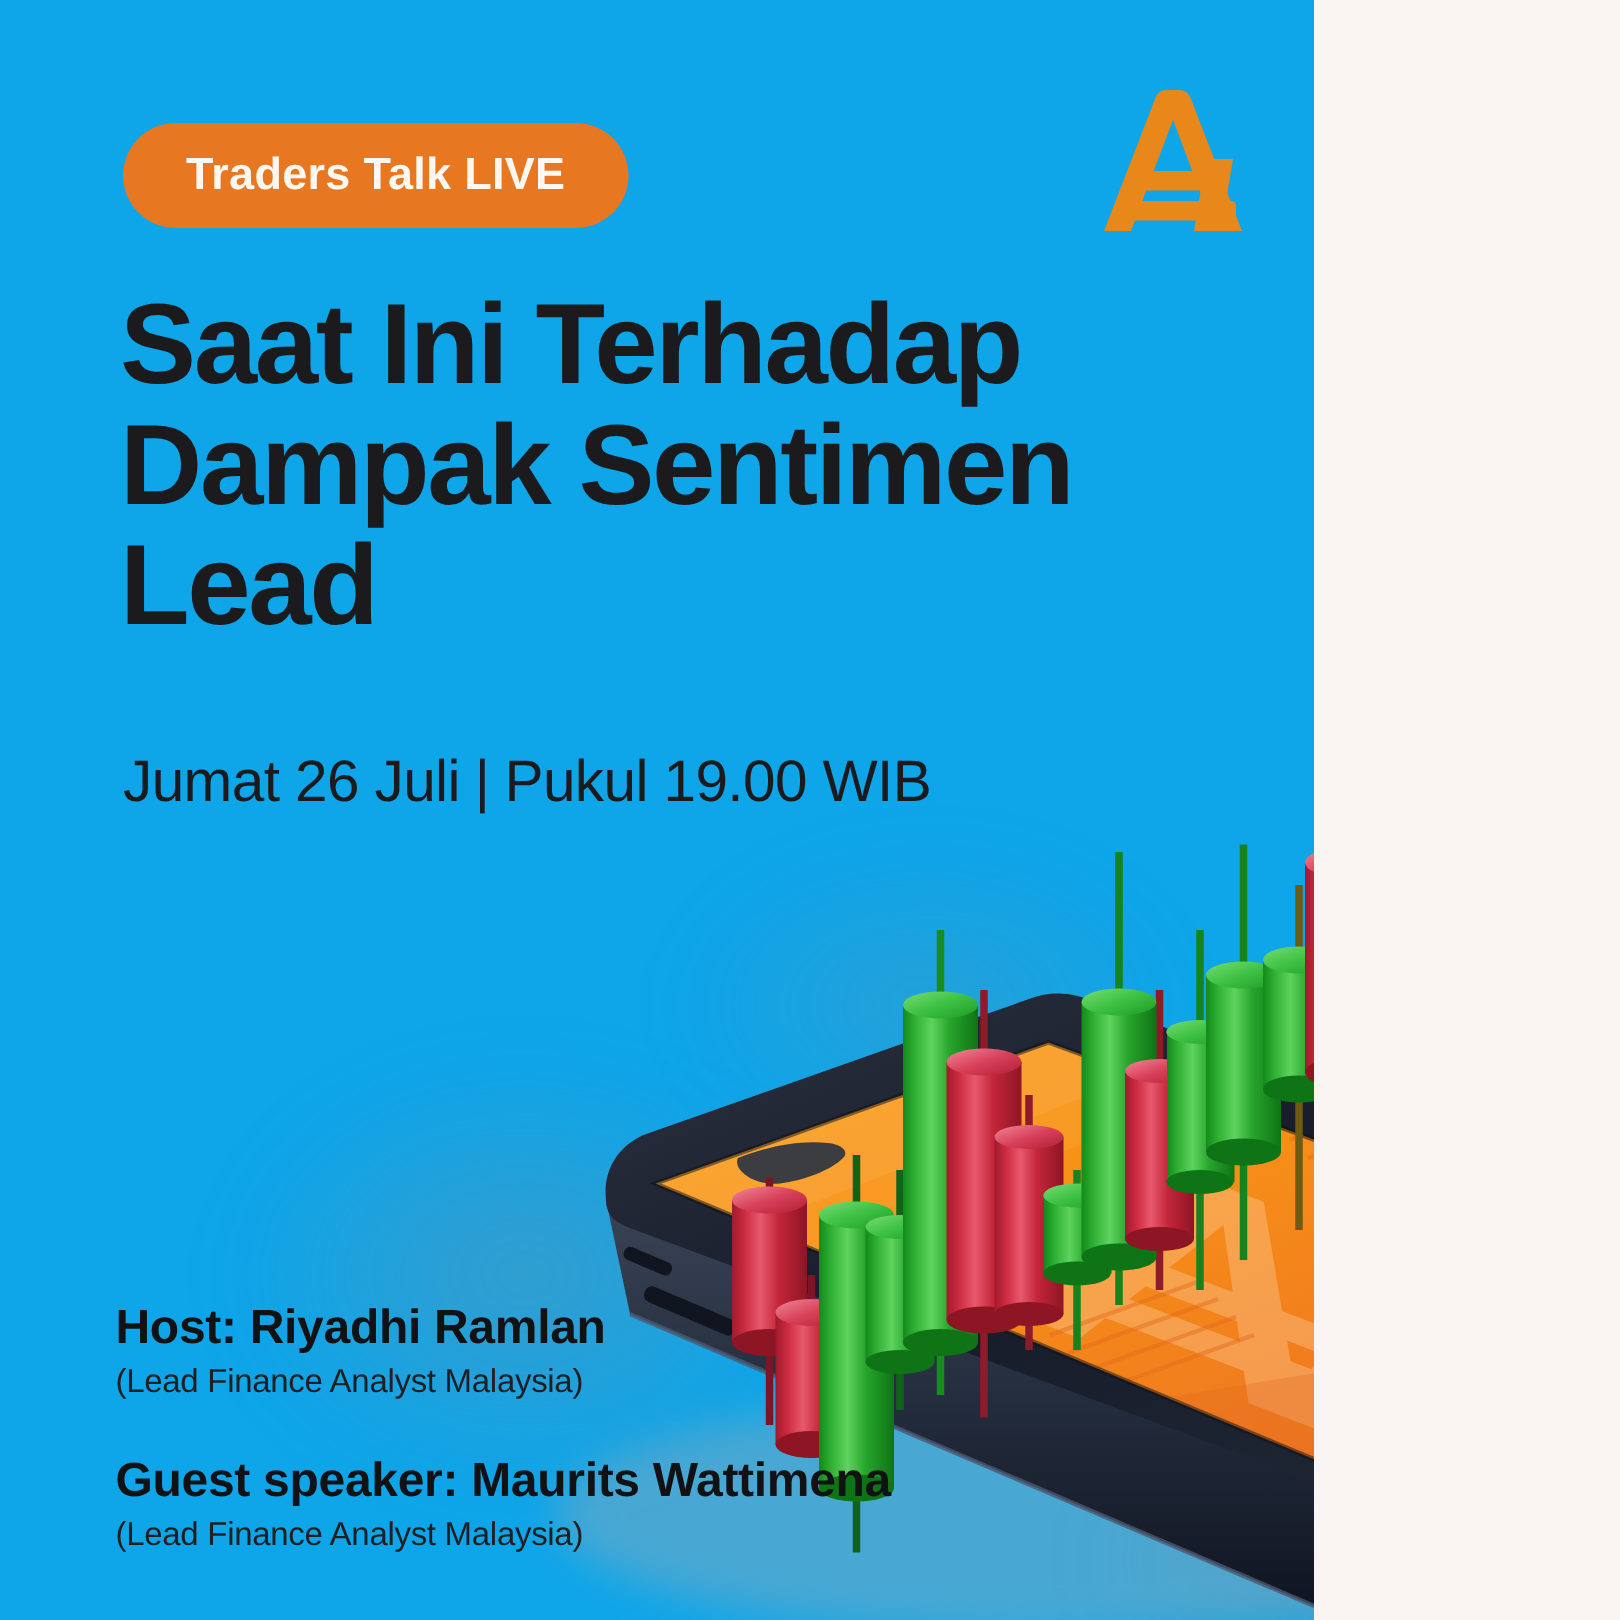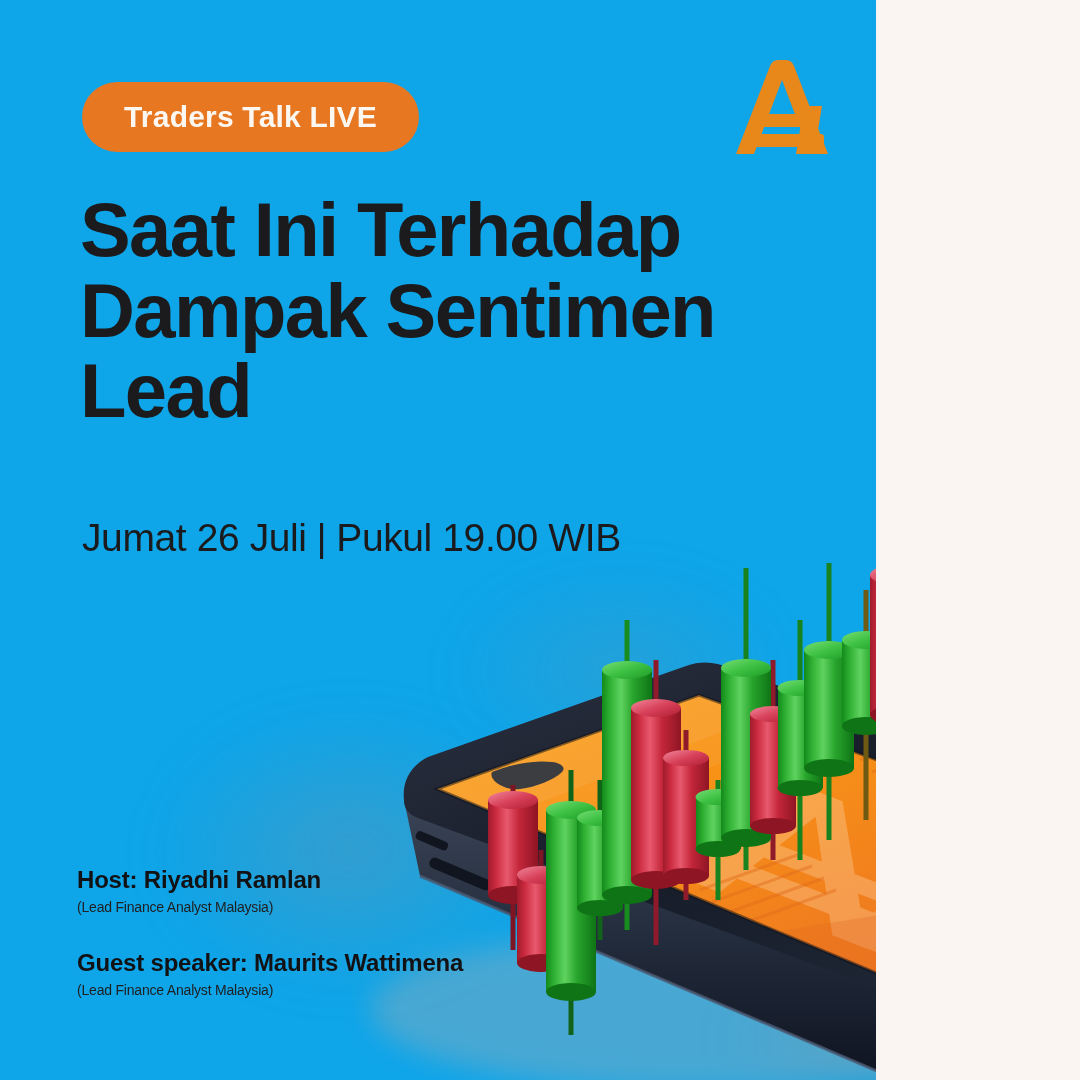--- a/index.html
+++ b/index.html
@@ -45,32 +45,32 @@
   
   .headline {
     position:absolute; left:80px; top:190px; width:720px;
     color:#1b1b1d;
     font-size:76px; font-weight:bold;
     line-height:1.06; letter-spacing:-1.6px;
   }
   .headline .ln { display:block; }
 
   .subline {
-    position:absolute; left:82px; top:516px;
+    position:absolute; left:82px; top:500px;
     color:#1b1b1d; font-size:39px; font-weight:normal;
     letter-spacing:-.4px; white-space:nowrap;
   }
   .subline .sep { color:#1b1b1d; margin:0 10px; font-weight:300; }
 
   
   .credits { position:absolute; left:77px; top:866px; width:520px; }
   .credit-block { margin-bottom:34px; }
   .credit-block:last-child { margin-bottom:16px; }
-  .credit-name { color:#121214; font-size:24px; font-weight:bold; letter-spacing:-.2px; white-space:nowrap;}
-  .credit-role { color:#202022; font-size:14px; font-weight:normal; margin-top:5px; letter-spacing:-.2px; white-space:nowrap;}
+  .credit-name { color:#121214; font-size:32px; font-weight:bold; letter-spacing:-.2px; white-space:nowrap;}
+  .credit-role { color:#202022; font-size:22px; font-weight:normal; margin-top:5px; letter-spacing:-.2px; white-space:nowrap;}
 
   
   .stage { position:absolute; inset:0; pointer-events:none; }
   .stage svg { position:absolute; inset:0; }
 </style>
 </head>
 <body>
 
 <div id="poster">
 

